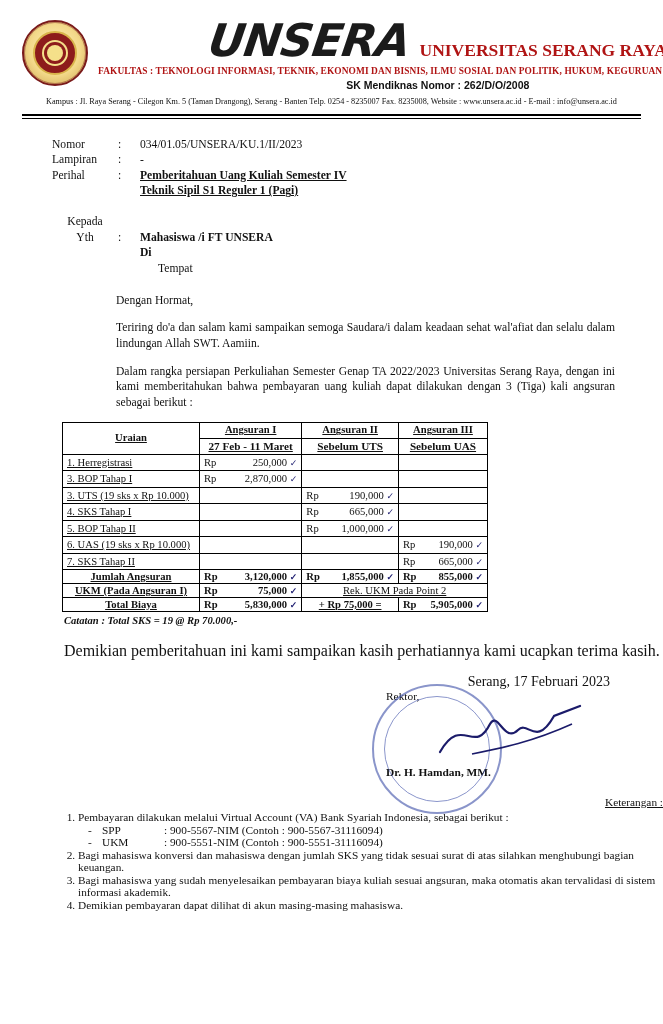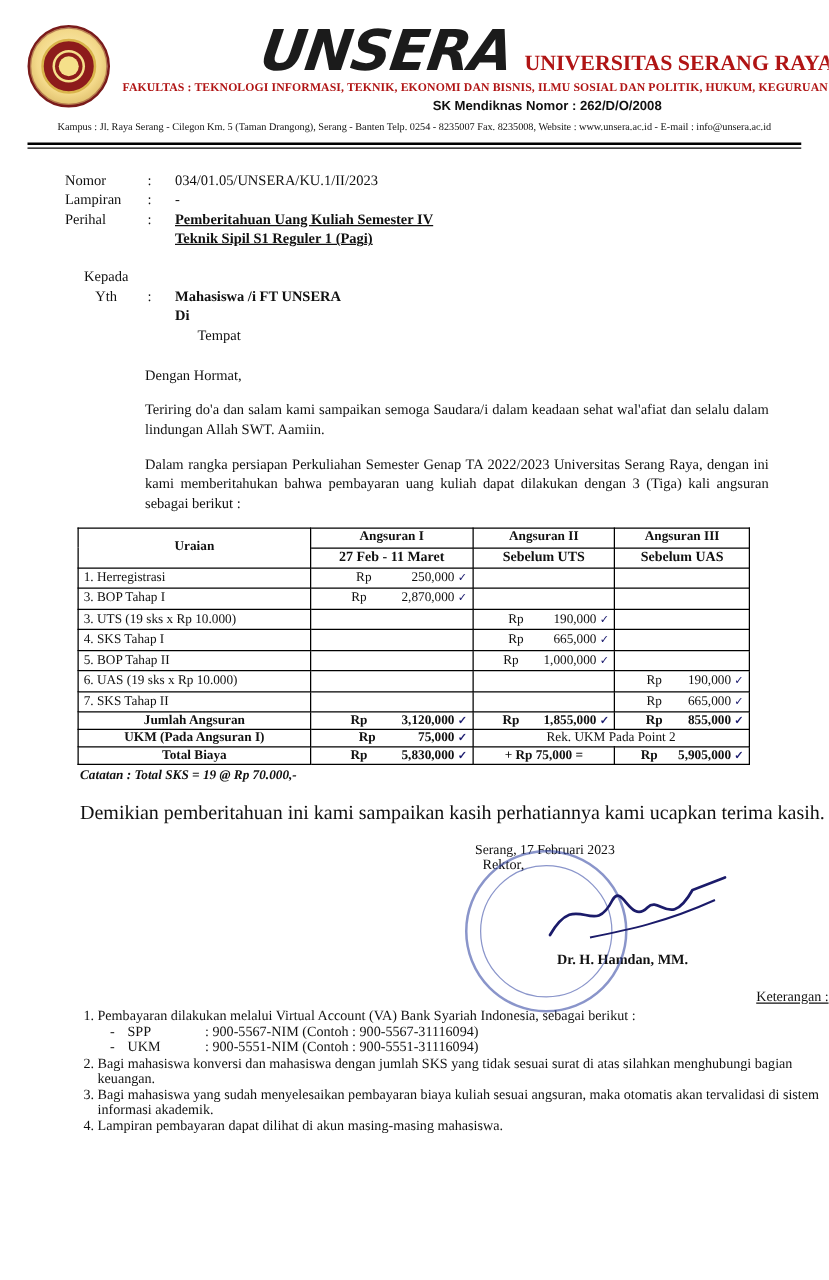--- a/index.html
+++ b/index.html
@@ -99,59 +99,59 @@
 
   .kepada { margin-top:15px; }
   .kepada .meta-label { width:66px;text-align:center; }
   .bold { font-weight:bold; }
   .di-indent { margin-left:18px; }
 
   .para { margin-top:12px; text-align:justify; padding-left:64px; padding-right:8px; }
   .salam { margin-top:16px; padding-left:64px; }
 
   
-  .tbl-wrap { margin: 12px 4px 0 62px; width: 538px; }
+  .tbl-wrap { margin: 12px 4px 0 62px; width: 426px; text-decoration: underline; }
   table.fee { border-collapse:collapse; width:100%; font-size:10.6px; }
   table.fee th, table.fee td { border:1px solid #000; padding:1px 4px; vertical-align:middle; }
   table.fee th { text-align:center; font-weight:bold; line-height:1.15; }
   .hdr-sub { font-size:11.2px; }
   .col-ur { width:176px; }
   .col-a1 { width:120px; }
   .col-a2 { width:104px; }
   .col-a3 { width:98px; }
   .rp { display:inline-block; width:18px; }
   .amt { float:right; }
-  .cell-money { white-space:nowrap;text-align:center; }
+  .cell-money { white-space:nowrap; }
   .row-item td { height:13.5px; padding-top:0; padding-bottom:0; }
   .tot-label { font-weight:bold; text-align:center; }
   .center { text-align:center; }
   .chk { font-size:9px; color:#1a1a6e; }
   .catatan { margin:3px 0 0 64px; font-size:10.6px; font-style:italic; font-weight:bold; }
 
   .closing { margin-top:16px; padding-left:64px; }
 
   
   .sign { margin-top:14px; margin-left:380px; width:230px; text-align:left; position:relative; }
-  .sign .place { font-size:11px; }
+  .sign .place { font-size:14px;text-align:right; }
   .sign .role { font-size:11.4px; margin-left:6px; }
   .sign .gap { height:64px; position:relative; }
   .stamp {
     position:absolute; left:-8px; top:-18px;
     width:126px; height:126px; border-radius:50%;
     border:2px solid #2b3fa0; opacity:.55;
   }
   .stamp::after{
     content:""; position:absolute; left:10px; top:10px; right:10px; bottom:10px;
     border:1.4px solid #2b3fa0; border-radius:50%;
   }
   .scribble {
     position:absolute; left:52px; top:2px; width:150px; height:60px;
     color:#1b1b6a;
   }
-  .sign .name { font-weight:bold; font-size:11.4px; border-top:0px; margin-left:6px;text-align:center; }
+  .sign .name { font-weight:bold; font-size:11.4px; border-top:0px; margin-left:6px; }
 
   
   .ket { margin: 18px 0 0 56px; font-size:11.3px; }
   .ket-title { text-decoration:underline;text-align:right; }
   ol.ket-list { margin:3px 0 0 0; padding-left:22px; }
   ol.ket-list > li { margin-bottom:1px; }
   .dash-list { list-style:none; margin:1px 0 1px 0; padding-left:10px; }
   .dash-list li { display:flex; }
   .dash { width:14px; flex:0 0 14px; }
   .dl-name { width:62px; flex:0 0 62px; }
@@ -336,17 +336,17 @@
           </li>
           <li>
             <span class="dash">-</span>
             <span class="dl-name">UKM</span>
             <span class="dl-val">: 900-5551-NIM (Contoh : 900-5551-31116094)</span>
           </li>
         </ul>
       </li>
       <li>Bagi mahasiswa konversi dan mahasiswa dengan jumlah SKS yang tidak sesuai surat di atas silahkan menghubungi bagian keuangan.</li>
       <li>Bagi mahasiswa yang sudah menyelesaikan pembayaran biaya kuliah sesuai angsuran, maka otomatis akan tervalidasi di sistem informasi akademik.</li>
-      <li>Lampiran pembayaran dapat dilihat di akun masing-masing mahasiswa.</li>
+      <li>Demikian pembayaran dapat dilihat di akun masing-masing mahasiswa.</li>
     </ol>
   </div>
 
 </div>
 
 </body></html>

